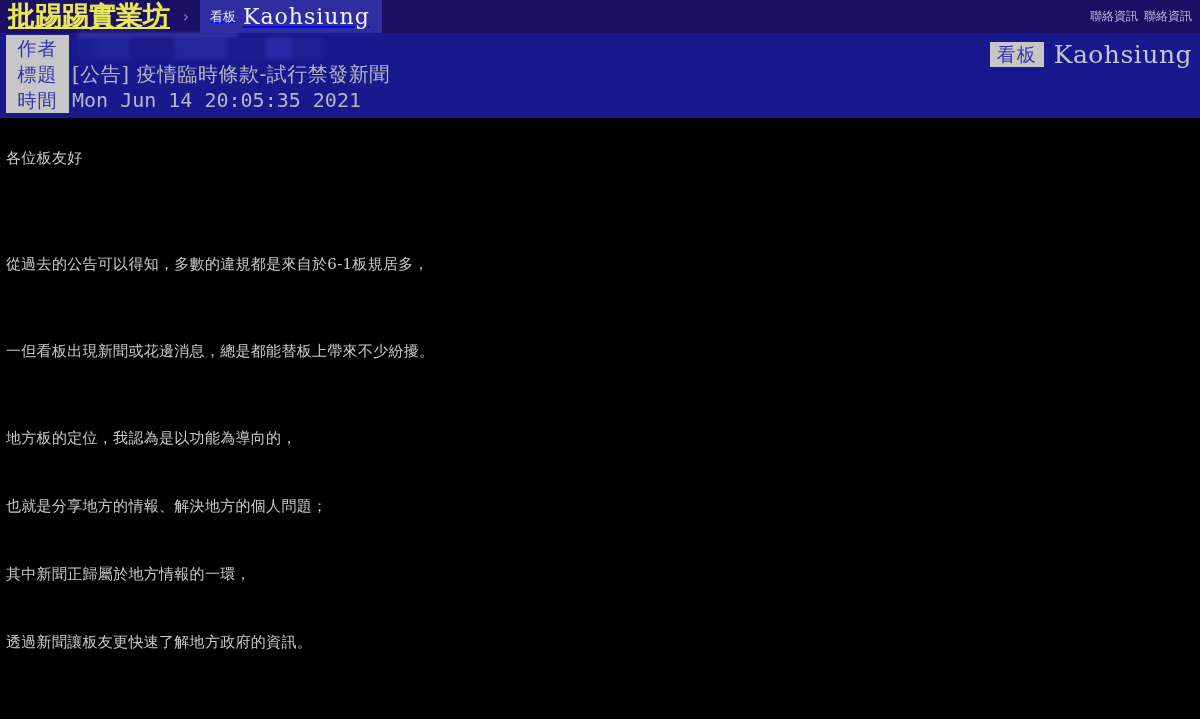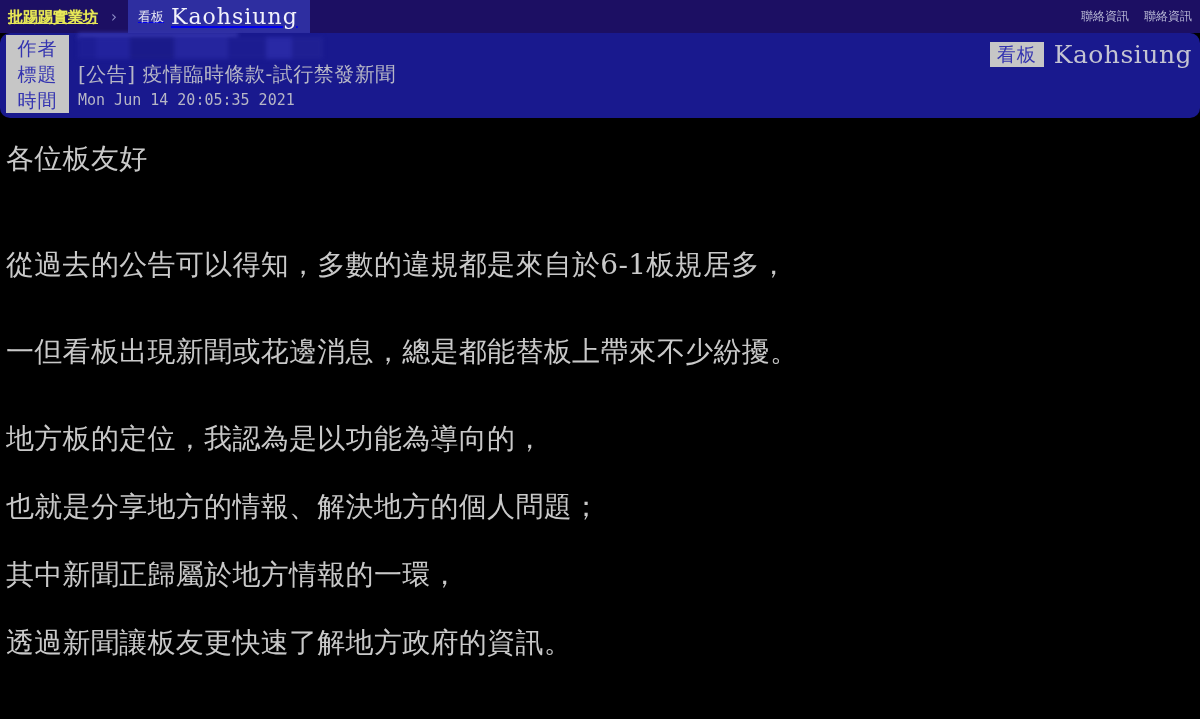--- a/index.html
+++ b/index.html
@@ -20,21 +20,21 @@
     position: relative;
     height: 33px;
     background: #1c0f63;
     display: flex;
     align-items: center;
     padding-left: 8px;
     box-sizing: border-box;
   }
   #site-logo {
     font-family: Liberation Sans, sans-serif;
-    font-size: 15px;
+    font-size: 27px;
     font-weight: 700;
     color: #e8e85a;
     letter-spacing: 0px;
     line-height: 1;
     text-shadow: 0 0 1px #8f8f2a;
   }
   #crumb-sep {
     color: #8f8fc8;
     font-size: 15px;
     margin: 0 11px 0 13px;
@@ -60,67 +60,66 @@
     color: #f2f2fb;
     letter-spacing: 1px;
   }
   #nav-right {
     position: absolute;
     right: 8px;
     top: 0;
     height: 33px;
     display: flex;
     align-items: center;
-    gap: 15px;
+    gap: 6px;
   }
   #nav-right .lnk {
     font-family: "DejaVu Sans", "Liberation Sans", sans-serif;
     font-size: 12px;
     color: #b9b9d6;
     text-decoration: none;
   }
 
   
   #article-head {
     background: #19198e;
     height: 85px;
     position: relative;
     box-sizing: border-box;
     padding-top: 2px;
-    border-radius: 10px;
   }
   .meta-row {
     display: flex;
     align-items: center;
     height: 26px;
   }
   .meta-label {
     width: 63px;
     margin-left: 6px;
     background: #c6c6c6;
     color: #3434b0;
     font-family: "DejaVu Sans", "Liberation Sans", sans-serif;
     font-size: 19px;
     line-height: 26px;
     text-align: center;
     letter-spacing: 1px;
     box-sizing: border-box;
     flex: none;
   }
   .meta-value {
-    margin-left: 9px;
+    margin-left: 3px;
     font-size: 20px;
     color: #b6b6c6;
     font-family: "DejaVu Serif", "Liberation Serif", serif;
     letter-spacing: 0.5px;
     white-space: nowrap;
   }
   .meta-value.mono {
     font-family: "DejaVu Sans Mono", "Liberation Mono", monospace;
-    font-size: 15px;
+    font-size: 20px;
     letter-spacing: 0px;
   }
   
   #author-redacted {
     margin-left: 9px;
     width: 245px;
     height: 22px;
     background:
       linear-gradient(90deg,
         #1e1e96 0px, #1e1e96 18px,
@@ -165,21 +164,21 @@
     font-family: "DejaVu Serif", "Liberation Serif", serif;
     letter-spacing: 0.5px;
   }
 
   
   #article-body {
     padding: 16px 0 0 6px;
     background: #000;
   }
   .body-line {
-    font-size: 28px;
+    font-size: 15px;
     line-height: 49px;
     color: #c9c9c9;
     white-space: pre;
     letter-spacing: 0.3px;
     height: 49px;
   }
   .body-line.blank {
     height: 19px;
     line-height: 19px;
   }

